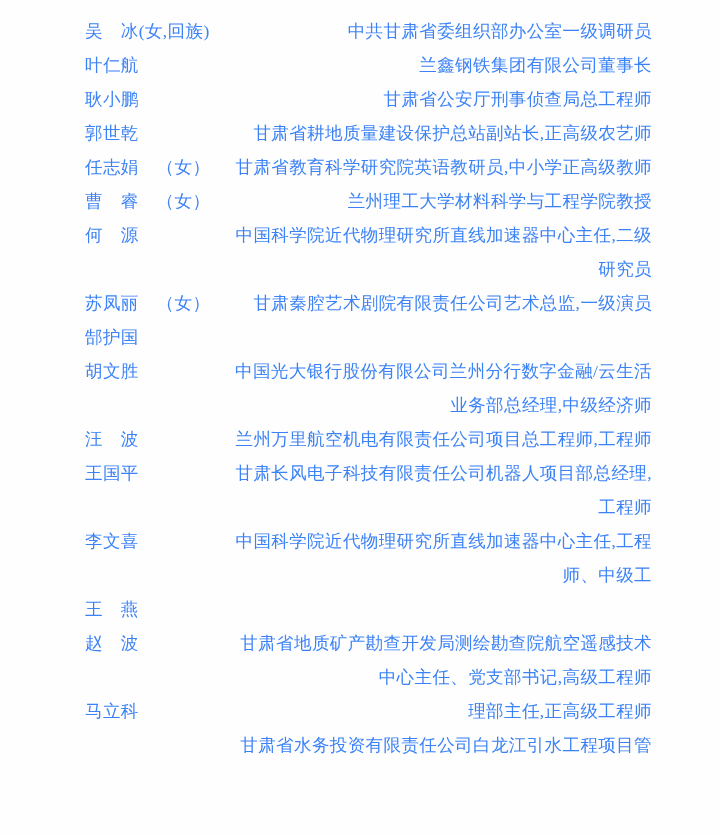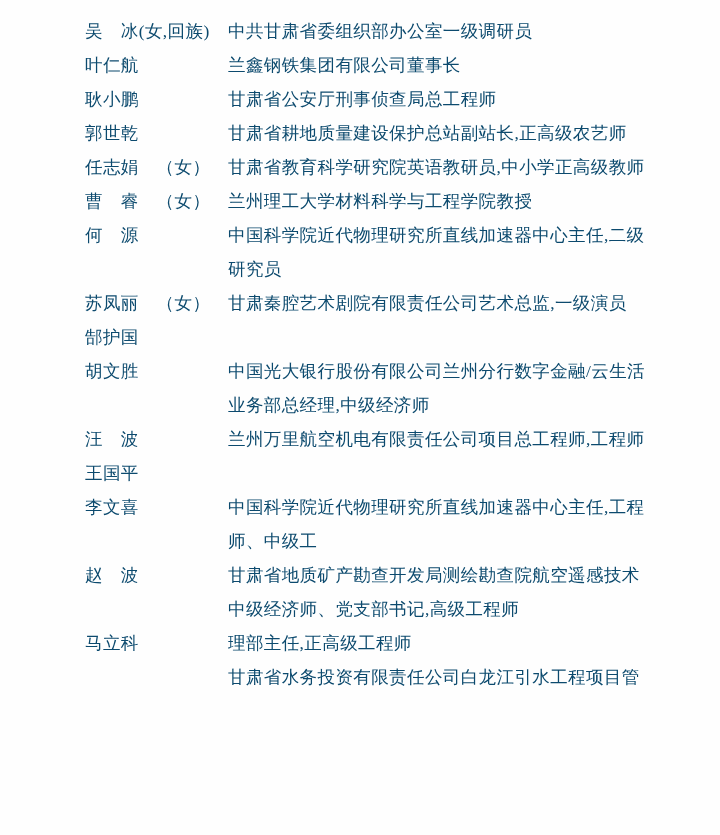--- a/index.html
+++ b/index.html
@@ -9,21 +9,21 @@
     height: 835px;
     background: #fefefe;
     overflow: hidden;
   }
   .page {
     position: relative;
     width: 720px;
     height: 835px;
     background: #fefefe;
     font-family: "Liberation Serif", "DejaVu Serif", serif;
-    color: #0c4a6e;
+    color: #3b82f6;
   }
   .doc {
     position: absolute;
     left: 85px;
     top: 14px;
     width: 575px;
     font-size: 17.5px;
     line-height: 34px;
     letter-spacing: 0.4px;
   }
@@ -31,20 +31,21 @@
     display: flex;
     align-items: flex-start;
   }
   .name-col {
     flex: 0 0 143px;
     width: 143px;
     white-space: nowrap;
   }
   .desc-col {
     width: 424px;
+    text-align: right;
   }
   .desc-line {
     white-space: nowrap;
   }
 </style>
 </head>
 <body>
 
 <div class="page">
   <div class="doc" id="roster">
@@ -108,35 +109,40 @@
         </div>
       </div>
       <div class="row">
         <div class="name-col">汪　波</div>
         <div class="desc-col">
           <div class="desc-line">兰州万里航空机电有限责任公司项目总工程师,工程师</div>
         </div>
       </div>
       <div class="row">
         <div class="name-col">王国平</div>
+        <div class="desc-col">
+          <div class="desc-line">甘肃长风电子科技有限责任公司机器人项目部总经理,</div>
+          <div class="desc-line">工程师</div>
+        </div>
       </div>
       <div class="row">
         <div class="name-col">李文喜</div>
         <div class="desc-col">
           <div class="desc-line">中国科学院近代物理研究所直线加速器中心主任,工程</div>
           <div class="desc-line">师、中级工</div>
         </div>
       </div>
       <div class="row">
+        <div class="name-col">王　燕</div>
       </div>
       <div class="row">
         <div class="name-col">赵　波</div>
         <div class="desc-col">
           <div class="desc-line">甘肃省地质矿产勘查开发局测绘勘查院航空遥感技术</div>
-          <div class="desc-line">中级经济师、党支部书记,高级工程师</div>
+          <div class="desc-line">中心主任、党支部书记,高级工程师</div>
         </div>
       </div>
       <div class="row">
         <div class="name-col">马立科</div>
         <div class="desc-col">
           <div class="desc-line">理部主任,正高级工程师</div>
           <div class="desc-line">甘肃省水务投资有限责任公司白龙江引水工程项目管</div>
         </div>
       </div>
     </div>

